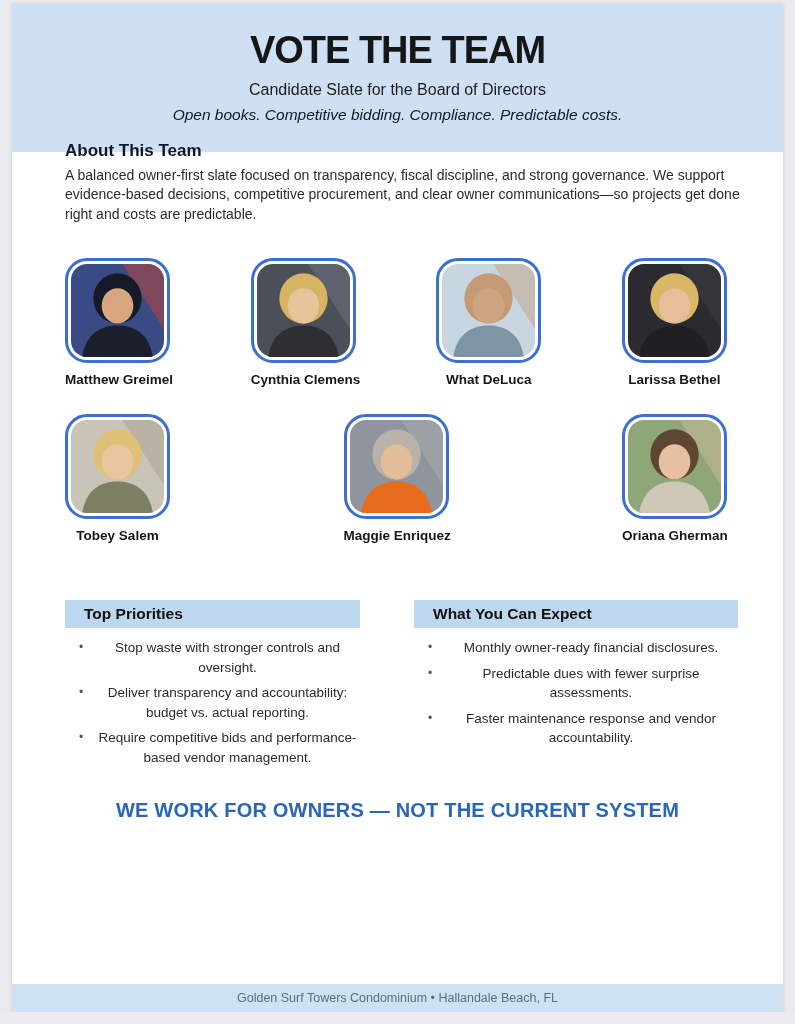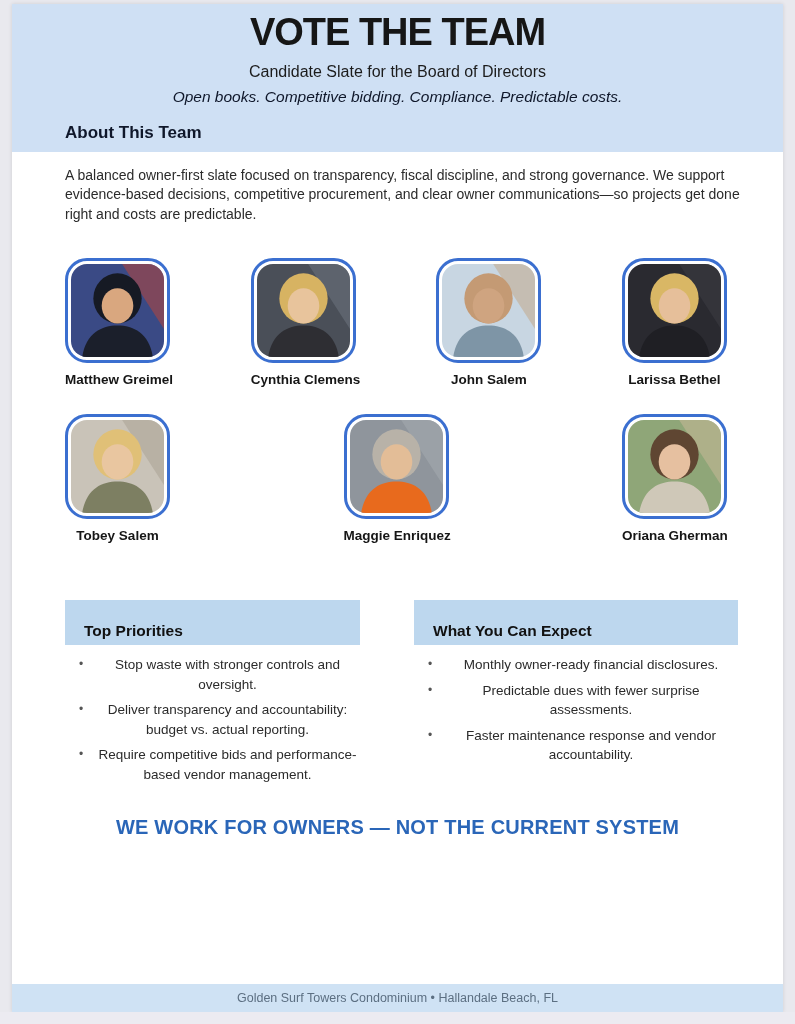--- a/index.html
+++ b/index.html
@@ -3,21 +3,21 @@
 <meta charset="utf-8">
 <style>
   * { margin:0; padding:0; box-sizing:border-box; }
   html,body { background:#e9e9ee; font-family:"Liberation Sans", sans-serif; }
   .canvas { position:relative; width:795px; height:1024px; background:#e9e9ee; overflow:hidden; margin:0 auto; }
   .doc {
     position:absolute; left:12px; top:4px; width:771px; height:1008px;
     background:#ffffff; box-shadow:0 0 4px rgba(0,0,0,0.12);
   }
   
-  .header { background:#cfe0f4; height:148px; padding-top:8px; }
+  .header { background:#cfe0f4; height:148px; padding-top:26px; }
   .title  { text-align:center; font-size:38px; font-weight:800; color:#161616; letter-spacing:-1px; line-height:1.1; }
   .subtitle { text-align:center; font-size:16px; color:#1c1c1c; margin-top:9px; }
   .tagline  { text-align:center; font-size:15.5px; font-style:italic; color:#0f172a; margin-top:7px; }
   .about-heading { font-size:17px; font-weight:bold; color:#0f172a; margin:17px 0 0 53px; }
   
   .about-body {
     margin:14px 38px 0 53px; width:684px;
     font-size:14px; line-height:1.38; color:#2b2b2b;
   }
   
@@ -34,21 +34,21 @@
   .candidate-name {
     margin-top:9px; font-size:13.5px; font-weight:bold; color:#161616; white-space:nowrap;
   }
   
   .sections {
     margin:57px 0 0 53px;
     display:grid; grid-template-columns:295px 324px; column-gap:54px;
   }
   .section-head {
     background:#bdd7ee; font-size:15.5px; font-weight:bold; color:#111;
-    padding:22px 10px 5px 19px; line-height:18px;
+    padding:5px 10px 5px 19px; line-height:18px;
   }
   .bullets { list-style:none; margin-top:10px;text-align:center; }
   .bullets li {
     position:relative; padding-left:30px; font-size:13.5px; line-height:1.45;
     color:#2b2b2b; margin-bottom:6px;
   }
   .bullets li::before {
     content:"\2022"; position:absolute; left:14px; top:1px; font-size:12px; color:#555;
   }
   
@@ -110,21 +110,21 @@
   <figure class="candidate">
     <div class="photo-frame">
       <svg viewBox="0 0 100 100" preserveAspectRatio="none" aria-hidden="true">
         <rect class="p-bg" x="0" y="0" width="100" height="100" style="fill: rgb(200, 214, 226);"></rect>
         <polygon class="p-bg2" points="55,0 100,0 100,70" opacity="0.55" style="fill: rgb(194, 169, 138);"></polygon>
         <ellipse class="p-hair" cx="50" cy="37" rx="26" ry="27" style="fill: rgb(196, 154, 116);"></ellipse>
         <ellipse class="p-skin" cx="50" cy="45" rx="17" ry="19" style="fill: rgb(207, 164, 128);"></ellipse>
         <path class="p-shirt" d="M12,100 C16,74 33,66 50,66 C67,66 84,74 88,100 Z" style="fill: rgb(126, 149, 166);"></path>
       </svg>
     </div>
-    <figcaption class="candidate-name">John Salem</figcaption>
+    <figcaption class="candidate-name">What DeLuca</figcaption>
   </figure>
 
   <figure class="candidate">
     <div class="photo-frame">
       <svg viewBox="0 0 100 100" preserveAspectRatio="none" aria-hidden="true">
         <rect class="p-bg" x="0" y="0" width="100" height="100" style="fill: rgb(42, 42, 48);"></rect>
         <polygon class="p-bg2" points="55,0 100,0 100,70" opacity="0.55" style="fill: rgb(60, 60, 68);"></polygon>
         <ellipse class="p-hair" cx="50" cy="37" rx="26" ry="27" style="fill: rgb(217, 183, 101);"></ellipse>
         <ellipse class="p-skin" cx="50" cy="45" rx="17" ry="19" style="fill: rgb(230, 191, 154);"></ellipse>
         <path class="p-shirt" d="M12,100 C16,74 33,66 50,66 C67,66 84,74 88,100 Z" style="fill: rgb(31, 31, 36);"></path>

